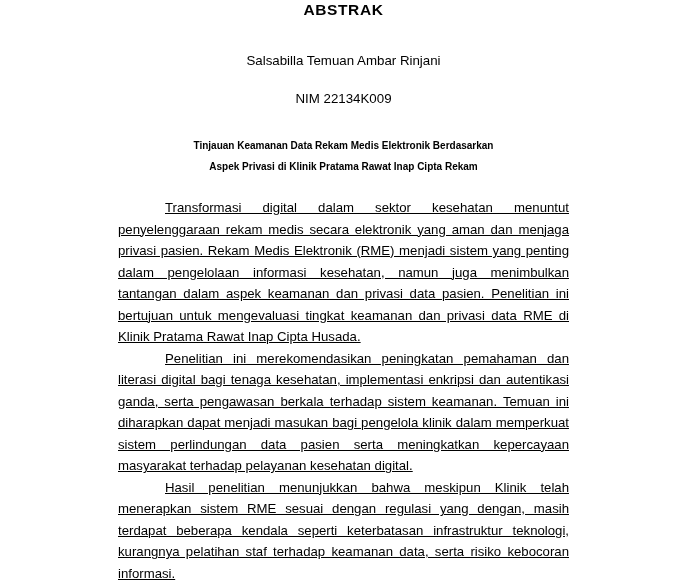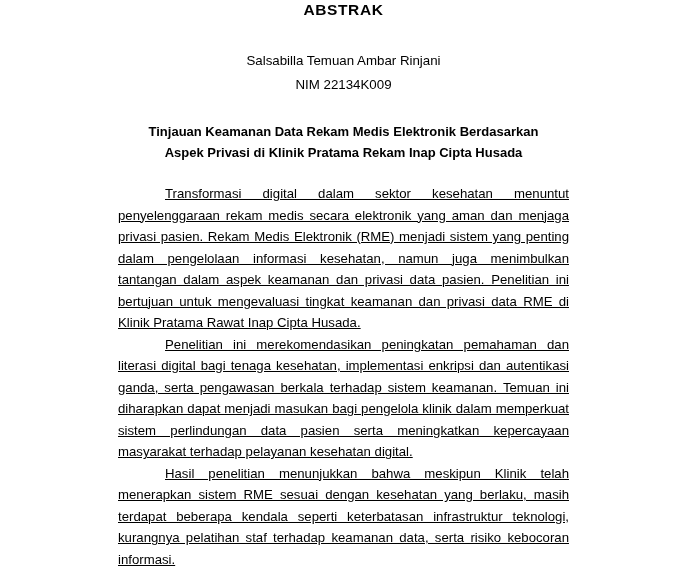--- a/index.html
+++ b/index.html
@@ -36,26 +36,26 @@
     margin-top: 31px;
     line-height: 20px;
   }
   .author-name {
     font-size: 13.3px;
     display: block;
   }
   .author-id {
     font-size: 13.3px;
     display: block;
-    margin-top: 4px;
+    margin-top: 18px;
   }
   .research-title {
     text-align: center;
     font-weight: bold;
-    font-size: 13px;
+    font-size: 10px;
     line-height: 21px;
     margin-top: 26px;
     padding: 0 8px;
   }
   .body-block {
     margin-top: 20px;
   }
   p.para {
     margin: 0;
     text-align: justify;
@@ -73,22 +73,22 @@
 
   <h1 class="doc-title">ABSTRAK</h1>
 
   <div class="author-block">
     <span class="author-name">Salsabilla Temuan Ambar Rinjani</span>
     <span class="author-id">NIM 22134K009</span>
   </div>
 
   <div class="research-title">
     <div>Tinjauan Keamanan Data Rekam Medis Elektronik Berdasarkan</div>
-    <div>Aspek Privasi di Klinik Pratama Rekam Inap Cipta Husada</div>
+    <div>Aspek Privasi di Klinik Pratama Rawat Inap Cipta Rekam</div>
   </div>
 
   <div class="body-block">
     <p class="para">Transformasi digital dalam sektor kesehatan menuntut penyelenggaraan rekam medis secara elektronik yang aman dan menjaga privasi pasien. Rekam Medis Elektronik (RME) menjadi sistem yang penting dalam pengelolaan informasi kesehatan, namun juga menimbulkan tantangan dalam aspek keamanan dan privasi data pasien. Penelitian ini bertujuan untuk mengevaluasi tingkat keamanan dan privasi data RME di Klinik Pratama Rawat Inap Cipta Husada.</p>
     <p class="para">Penelitian ini merekomendasikan peningkatan pemahaman dan literasi digital bagi tenaga kesehatan, implementasi enkripsi dan autentikasi ganda, serta pengawasan berkala terhadap sistem keamanan. Temuan ini diharapkan dapat menjadi masukan bagi pengelola klinik dalam memperkuat sistem perlindungan data pasien serta meningkatkan kepercayaan masyarakat terhadap pelayanan kesehatan digital.</p>
-    <p class="para">Hasil penelitian menunjukkan bahwa meskipun Klinik telah menerapkan sistem RME sesuai dengan kesehatan yang berlaku, masih terdapat beberapa kendala seperti keterbatasan infrastruktur teknologi, kurangnya pelatihan staf terhadap keamanan data, serta risiko kebocoran informasi.</p>
+    <p class="para">Hasil penelitian menunjukkan bahwa meskipun Klinik telah menerapkan sistem RME sesuai dengan regulasi yang dengan, masih terdapat beberapa kendala seperti keterbatasan infrastruktur teknologi, kurangnya pelatihan staf terhadap keamanan data, serta risiko kebocoran informasi.</p>
   </div>
 
 </div>
 
 </body></html>

